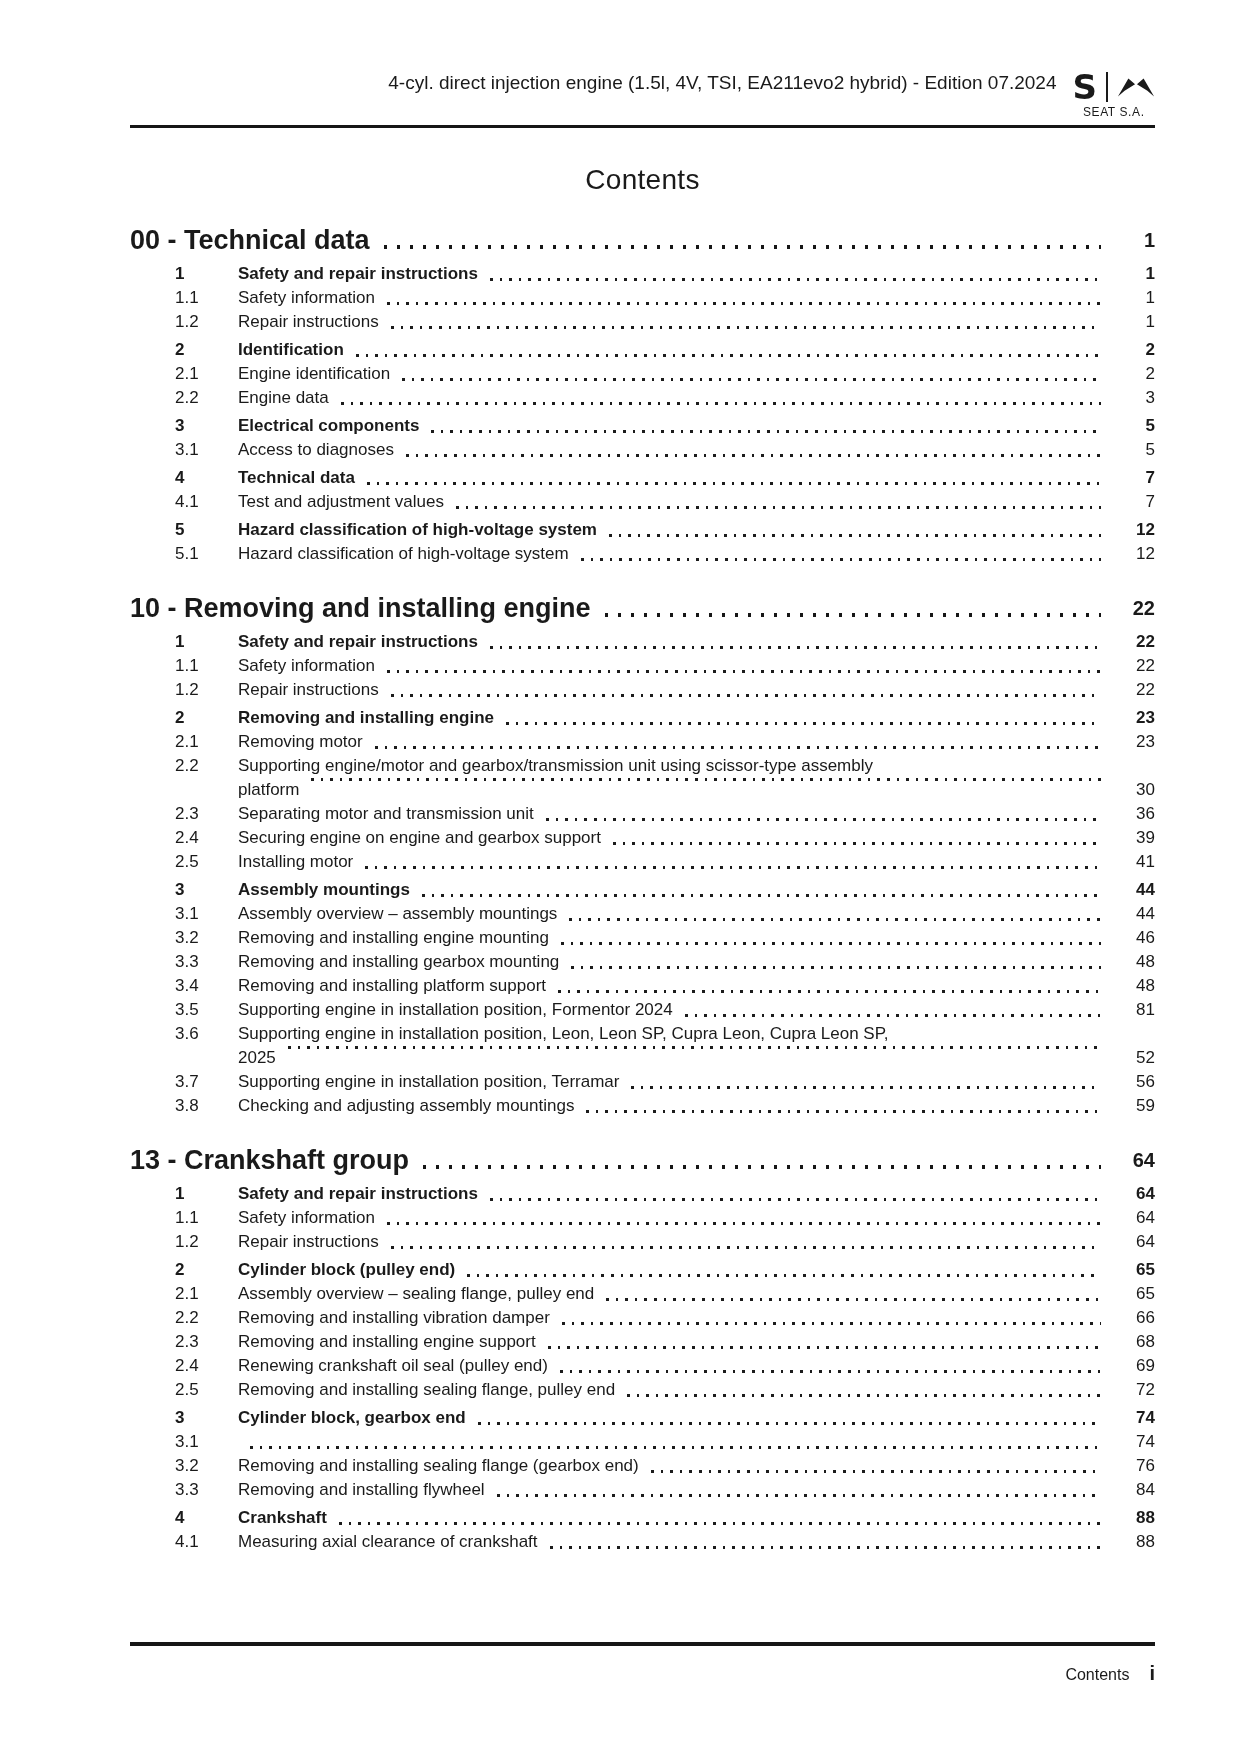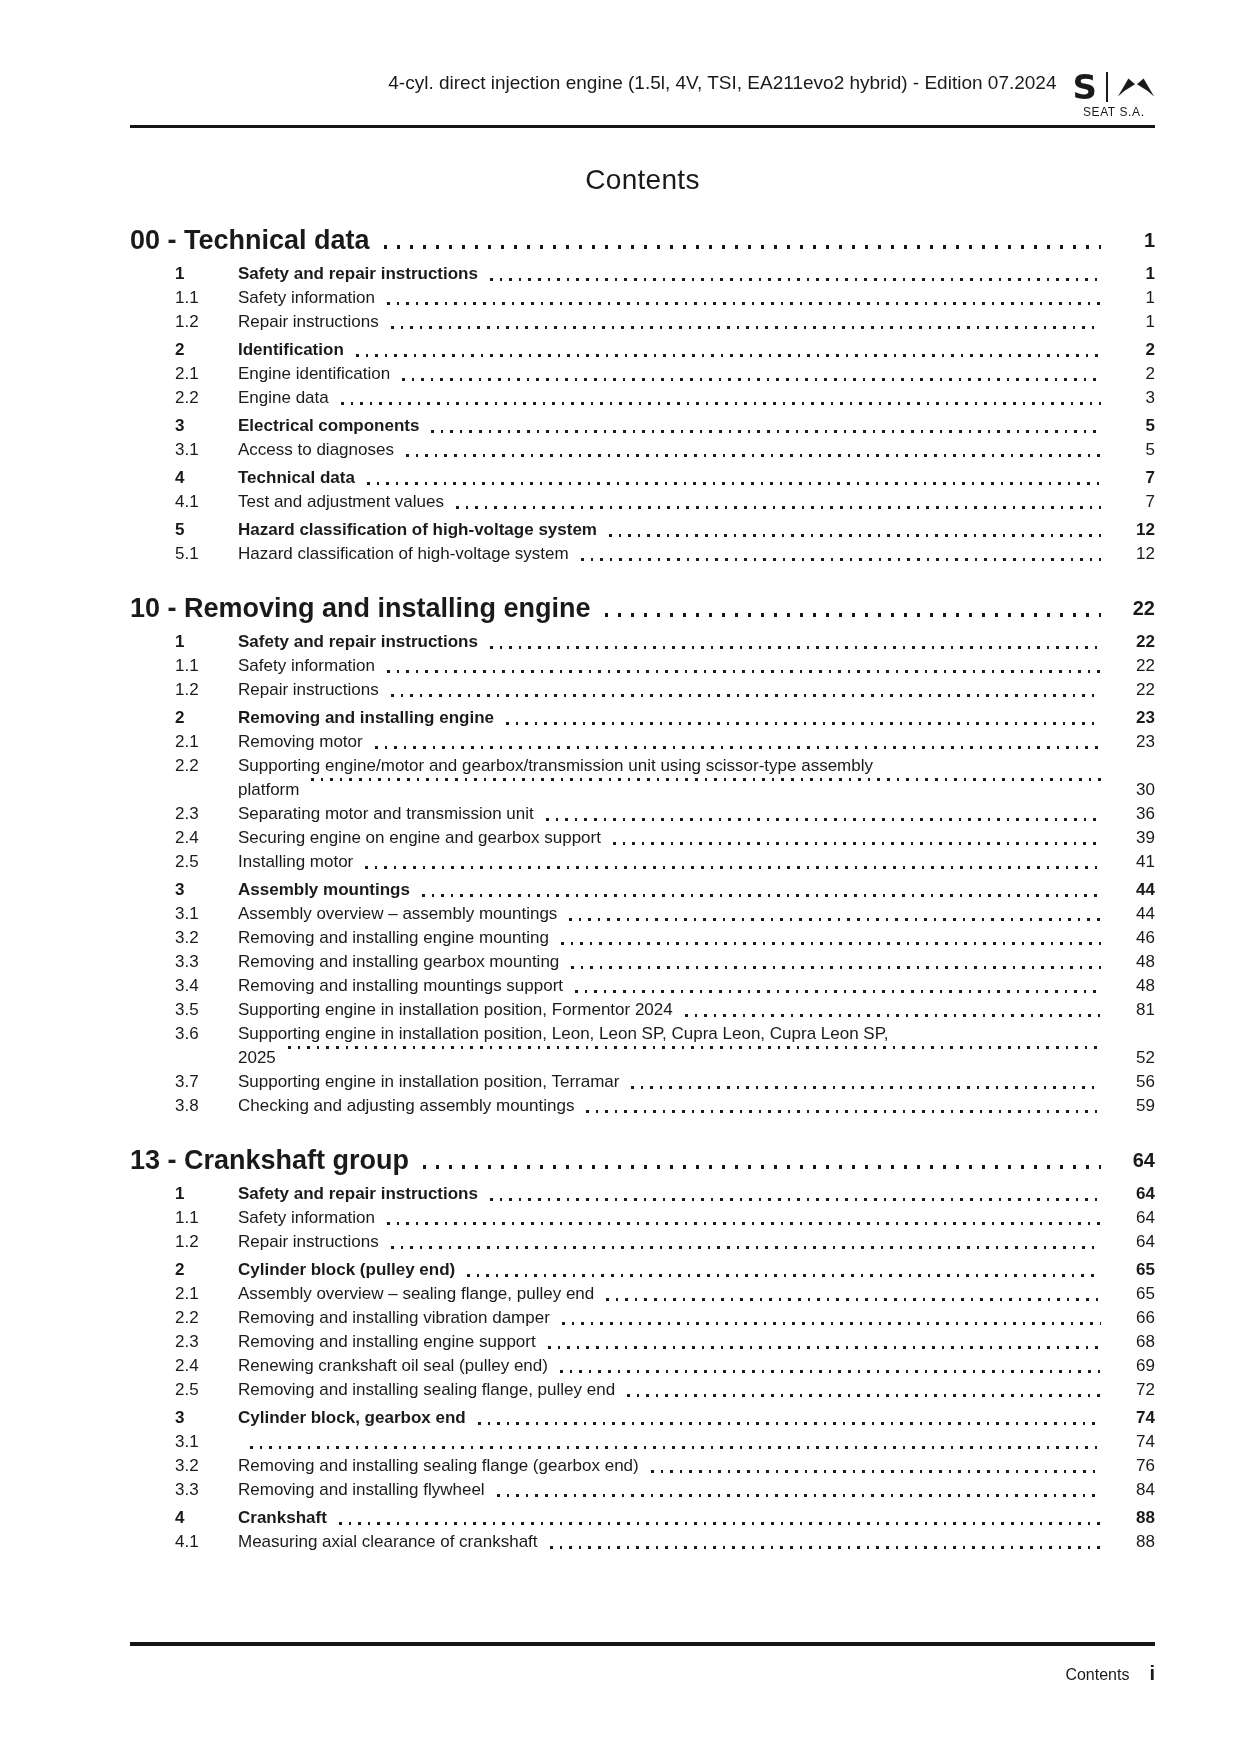--- a/index.html
+++ b/index.html
@@ -235,21 +235,21 @@
         <span class="c-page">46</span>
       </div>
       <div class="row">
         <span class="c-num">3.3</span>
         <span class="c-title">Removing and installing gearbox mounting</span>
         <span class="dots"></span>
         <span class="c-page">48</span>
       </div>
       <div class="row">
         <span class="c-num">3.4</span>
-        <span class="c-title">Removing and installing mountings support</span>
+        <span class="c-title">Removing and installing platform support</span>
         <span class="dots"></span>
         <span class="c-page">48</span>
       </div>
       <div class="row">
         <span class="c-num">3.5</span>
         <span class="c-title">Supporting engine in installation position, Formentor 2024</span>
         <span class="dots"></span>
         <span class="c-page">81</span>
       </div>
       <div class="row wrapped">

